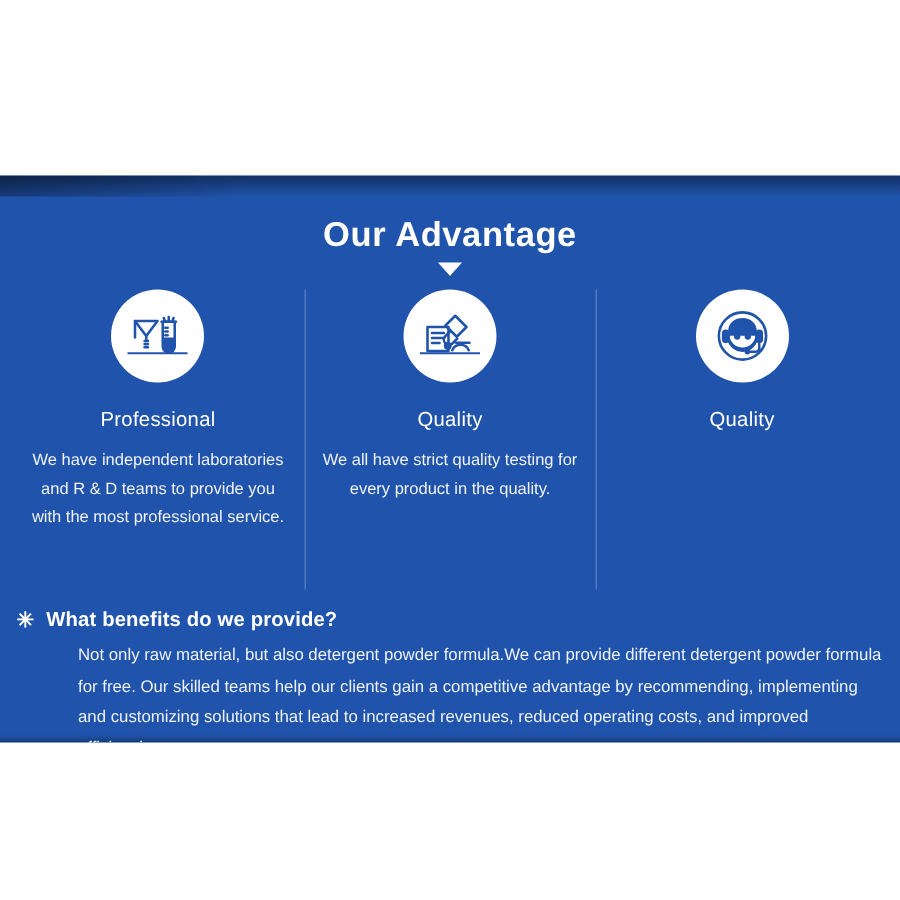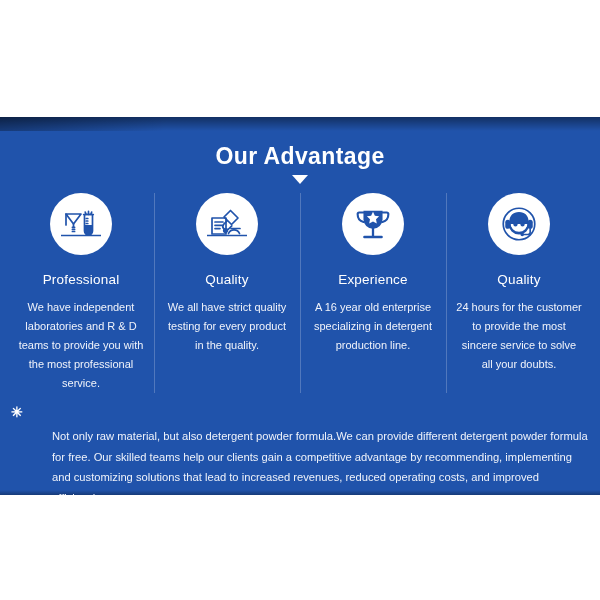--- a/index.html
+++ b/index.html
@@ -212,58 +212,43 @@
             </g>
             <circle cx="20.5" cy="28.5" r="2.6" fill="#2053ab"></circle>
             <path d="M2 33.5 H42" stroke="#2053ab" stroke-width="1.4" fill="none"></path>
           </svg>
         </div>
         <div class="feature-title">Quality</div>
         <div class="feature-desc">We all have strict quality testing for every product in the quality.</div>
         <div class="divider"></div>
       </div>
 
-      <div class="feature">
-        <div class="icon-circle">
-          <svg width="42" height="42" viewBox="0 0 44 44" aria-hidden="true">
-            <path d="M12 8 h20 v9 a10 10 0 0 1 -20 0 Z" fill="#2053ab"></path>
-            <path d="M12 10 h-4.5 a1.6 1.6 0 0 0 -1.6 1.6 c0 4.6 2.8 7.6 6.1 8.3" fill="none" stroke="#2053ab" stroke-width="2.2" stroke-linecap="round"></path>
-            <path d="M32 10 h4.5 a1.6 1.6 0 0 1 1.6 1.6 c0 4.6 -2.8 7.6 -6.1 8.3" fill="none" stroke="#2053ab" stroke-width="2.2" stroke-linecap="round"></path>
-            <path d="M22 26.5 v8" stroke="#2053ab" stroke-width="2.4" stroke-linecap="round" fill="none"></path>
-            <path d="M13 35.5 h18" stroke="#2053ab" stroke-width="2.6" stroke-linecap="round" fill="none"></path>
-            <path d="M22 9.2 l1.95 4.1 4.45 0.6 -3.25 3.1 0.82 4.45 -3.97 -2.15 -3.97 2.15 0.82 -4.45 -3.25 -3.1 4.45 -0.6 Z" fill="#ffffff"></path>
-          </svg>
-        </div>
-        <div class="feature-title">Experience</div>
-        <div class="feature-desc">A 16 year old enterprise specializing in detergent production line.</div>
-        <div class="divider"></div>
-      </div>
 
       <div class="feature">
         <div class="icon-circle">
           <svg width="42" height="42" viewBox="0 0 44 44" aria-hidden="true">
             <circle cx="22" cy="22" r="16.5" fill="none" stroke="#2053ab" stroke-width="1.8"></circle>
             <path d="M22 9.5 c-6.2 0 -10 4.2 -10 9.2 v2.5 h20 v-2.5 c0 -5 -3.8 -9.2 -10 -9.2 Z" fill="#2053ab"></path>
             <path d="M12 21 a10 10 0 0 0 20 0" fill="none" stroke="#2053ab" stroke-width="1.8"></path>
             <path d="M22 32.2 c-5.5 0 -10 -4.5 -10 -10.2 v-1 h20 v1 c0 5.7 -4.5 10.2 -10 10.2 Z" fill="none" stroke="#2053ab" stroke-width="1.8"></path>
             <rect x="7.6" y="17.5" width="5.4" height="9.5" rx="2.7" fill="#2053ab"></rect>
             <rect x="31" y="17.5" width="5.4" height="9.5" rx="2.7" fill="#2053ab"></rect>
             <path d="M33.7 27 v3.6 a2.4 2.4 0 0 1 -2.4 2.4 h-4.6" fill="none" stroke="#2053ab" stroke-width="1.7" stroke-linecap="round"></path>
             <circle cx="25.4" cy="33" r="1.9" fill="#2053ab"></circle>
             <circle cx="18.3" cy="22.4" r="2.2" fill="#2053ab"></circle>
             <circle cx="25.7" cy="22.4" r="2.2" fill="#2053ab"></circle>
           </svg>
         </div>
         <div class="feature-title">Quality</div>
-        <div class="feature-desc">24 hours for the customer to provide the most sincere service to solve all your doubts.</div>
       </div>
 
     </div>
 
     <div class="benefits">
       <div class="benefits-heading">
         <span class="benefits-star">✳</span>
+        <span>What benefits do we provide?</span>
       </div>
       <div class="benefits-body">Not only raw material, but also detergent powder formula.We can provide different detergent powder formula for free. Our skilled teams help our clients gain a competitive advantage by recommending, implementing and customizing solutions that lead to increased revenues, reduced operating costs, and improved efficiencies.</div>
     </div>
 
   </div>
 </div>
 
 </body></html>

